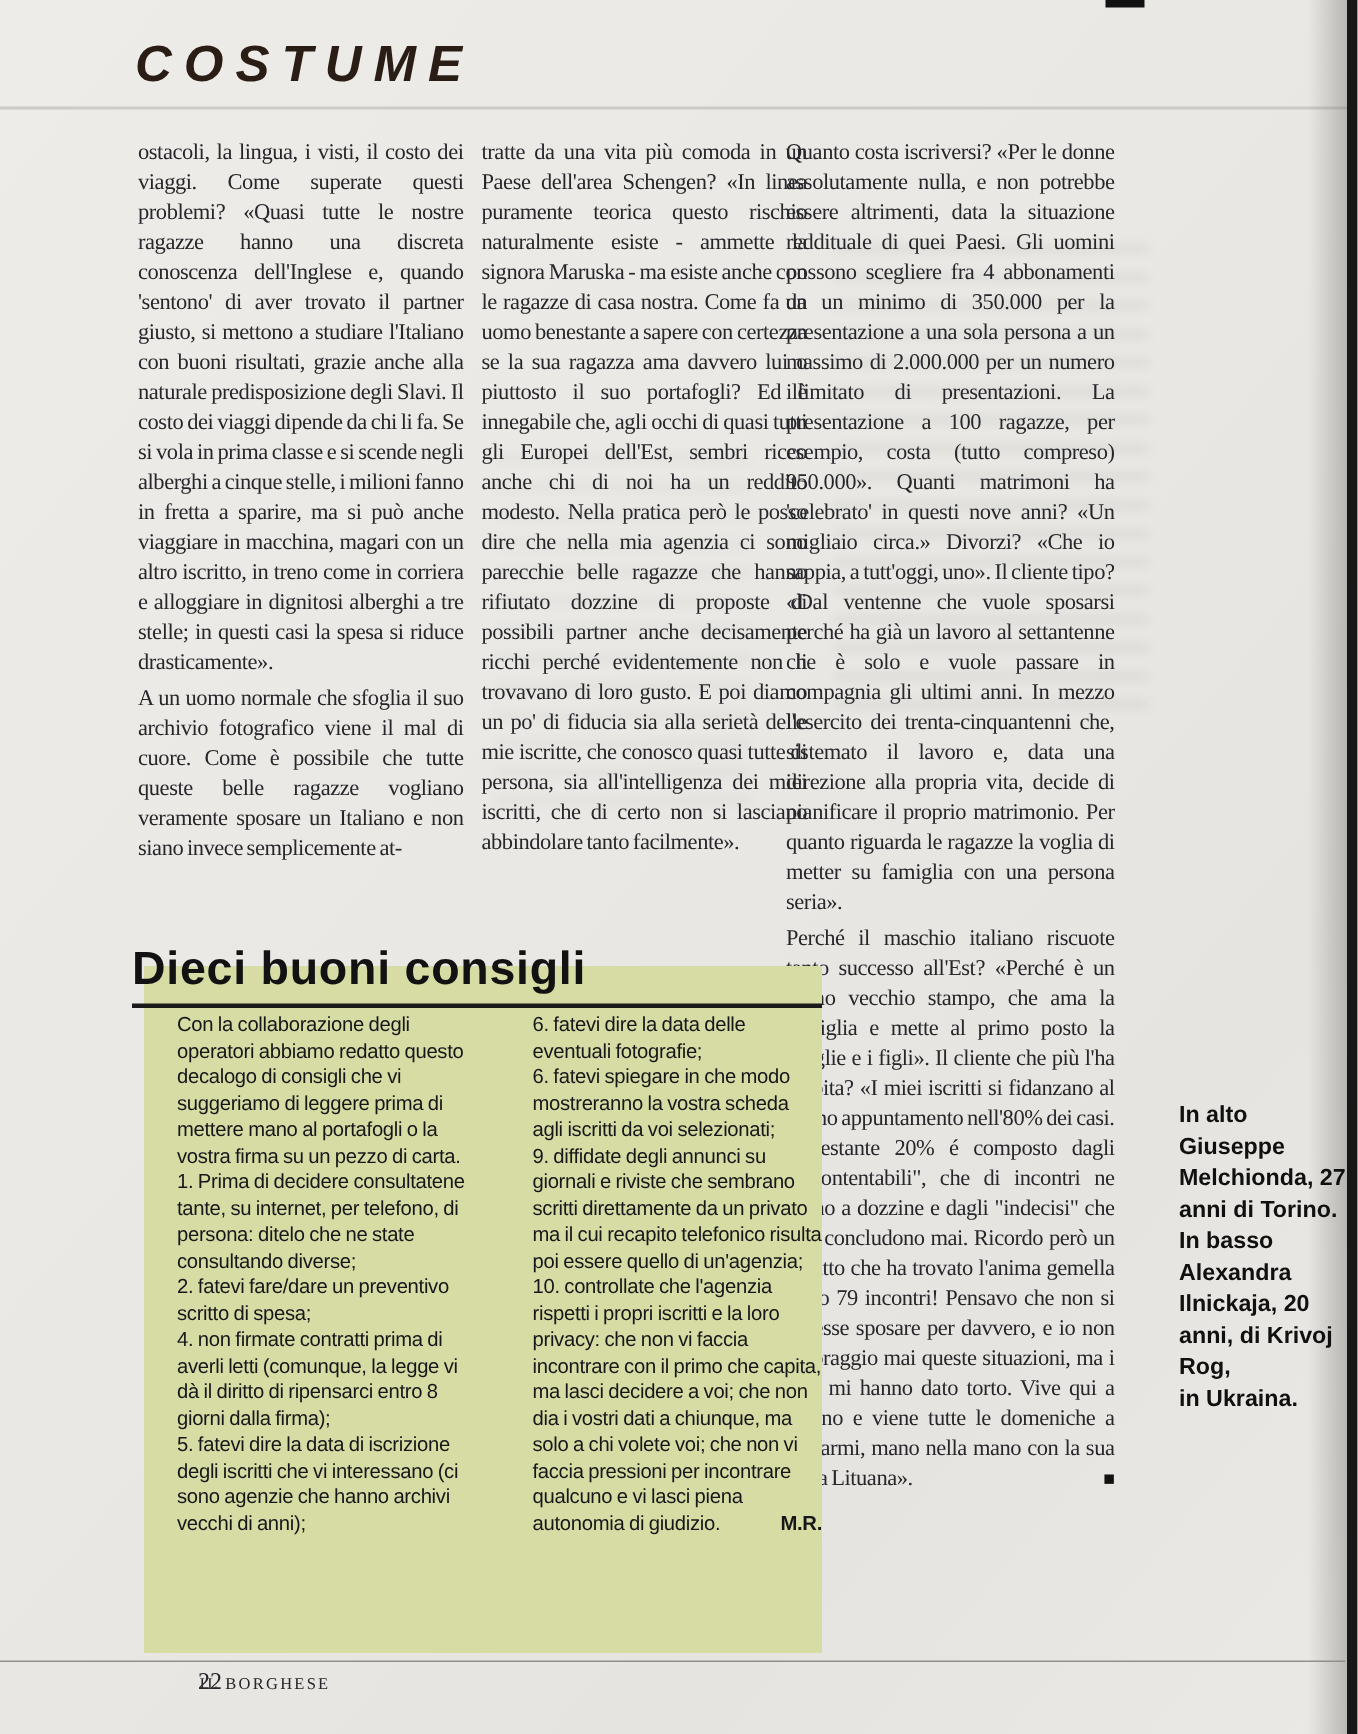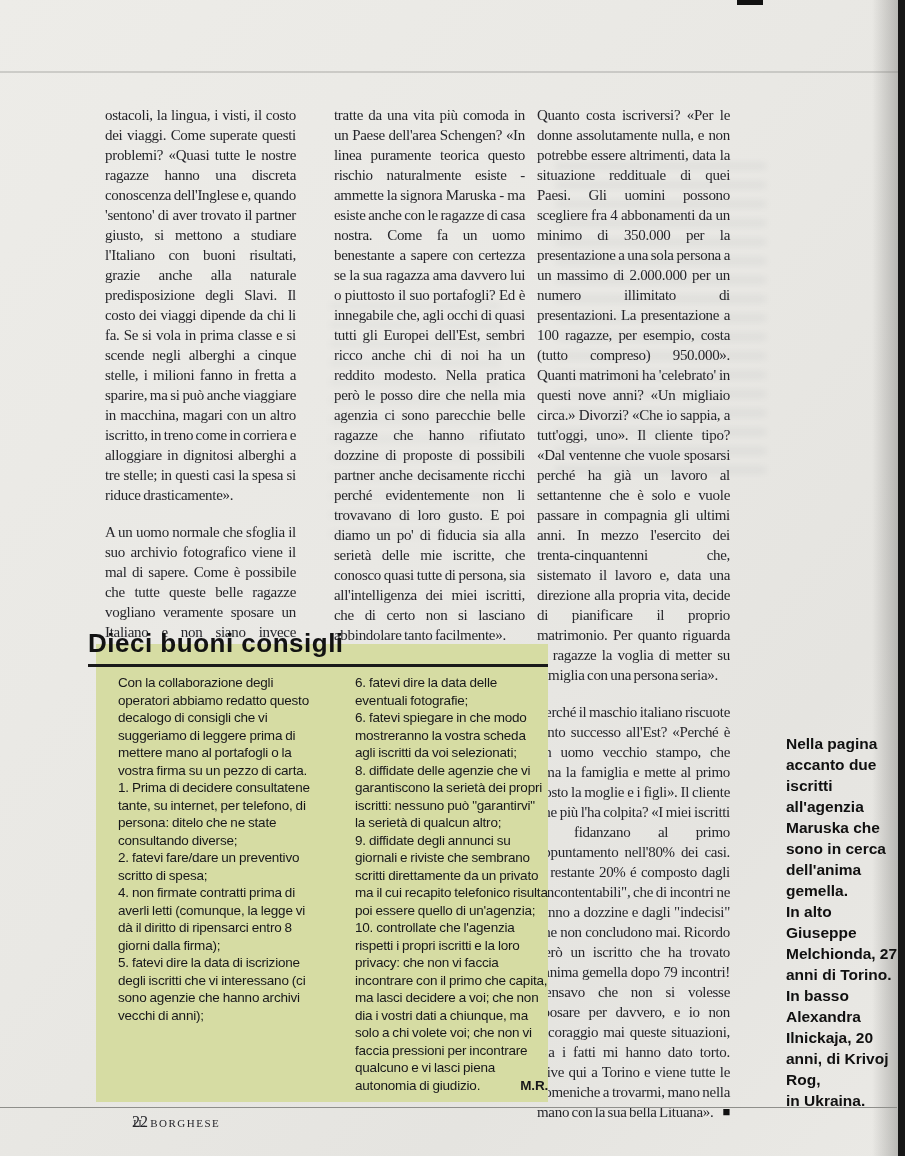--- a/index.html
+++ b/index.html
@@ -25,32 +25,32 @@
     font-size:34px;letter-spacing:8px;color:#2a1d15;
   }
   .header-rule{position:absolute;left:0;top:71px;width:898px;height:2px;background:rgba(130,130,126,0.30);}
 
   
   .col{
     position:absolute;top:88px;width:225px;
     font-size:15px;line-height:20px;letter-spacing:-0.3px;word-spacing:-1px;
     color:#26262b;text-align:justify;
   }
-  .col p{margin:17px;}
+  .col p{margin:4px;}
   #col1{left:88px;}
   #col2{left:317px;}
   #col3{left:520px;width:227px;}
   .endmark{float:right;color:#111;font-size:13px;line-height:20px;}
 
   
   .box-bg{position:absolute;left:96px;top:644px;width:452px;height:458px;background:#d6dca3;}
   .box-title{
     position:absolute;left:88px;top:628px;width:460px;
     font-family:"Liberation Sans",sans-serif;font-weight:bold;
-    font-size:26px;letter-spacing:0.5px;color:#121212;
+    font-size:31px;letter-spacing:0.5px;color:#121212;
     padding-bottom:5px;border-bottom:3px solid #1a1a1a;
   }
   .box-cols{
     position:absolute;left:90px;top:674px;width:458px;display:flex;gap:16px;
     font-family:"Liberation Sans",sans-serif;
     font-size:13.5px;line-height:17.5px;letter-spacing:-0.2px;word-spacing:-0.5px;
     color:#17171a;
   }
   .box-col{width:221px;margin-left:28px;}
   .box-col p{margin:0;}
@@ -73,25 +73,26 @@
 <body>
 
 <div id="page">
 
   <div class="edge-shadow"></div>
   <div class="edge-right"></div>
   <div class="speck-top"></div>
   <div class="ghost ghost-a"></div>
   <div class="ghost ghost-b"></div>
 
+  <div class="kicker">COSTUME</div>
   <div class="header-rule"></div>
 
   <div class="col" id="col1">
     <p>ostacoli, la lingua, i visti, il costo dei viaggi. Come superate questi problemi? «Quasi tutte le nostre ragazze hanno una discreta conoscenza dell'Inglese e, quando 'sentono' di aver trovato il partner giusto, si mettono a studiare l'Italiano con buoni risultati, grazie anche alla naturale predisposizione degli Slavi. Il costo dei viaggi dipende da chi li fa. Se si vola in prima classe e si scende negli alberghi a cinque stelle, i milioni fanno in fretta a sparire, ma si può anche viaggiare in macchina, magari con un altro iscritto, in treno come in corriera e alloggiare in dignitosi alberghi a tre stelle; in questi casi la spesa si riduce drasticamente».</p>
-    <p>A un uomo normale che sfoglia il suo archivio fotografico viene il mal di sapere. Come è possibile che tutte queste belle ragazze vogliano veramente sposare un Italiano e non siano invece semplicemente at-</p>
+    <p>A un uomo normale che sfoglia il suo archivio fotografico viene il mal di cuore. Come è possibile che tutte queste belle ragazze vogliano veramente sposare un Italiano e non siano invece semplicemente at-</p>
   </div>
 
   <div class="col" id="col2">
     <p>tratte da una vita più comoda in un Paese dell'area Schengen? «In linea puramente teorica questo rischio naturalmente esiste - ammette la signora Maruska - ma esiste anche con le ragazze di casa nostra. Come fa un uomo benestante a sapere con certezza se la sua ragazza ama davvero lui o piuttosto il suo portafogli? Ed è innegabile che, agli occhi di quasi tutti gli Europei dell'Est, sembri ricco anche chi di noi ha un reddito modesto. Nella pratica però le posso dire che nella mia agenzia ci sono parecchie belle ragazze che hanno rifiutato dozzine di proposte di possibili partner anche decisamente ricchi perché evidentemente non li trovavano di loro gusto. E poi diamo un po' di fiducia sia alla serietà delle mie iscritte, che conosco quasi tutte di persona, sia all'intelligenza dei miei iscritti, che di certo non si lasciano abbindolare tanto facilmente».</p>
   </div>
 
   <div class="col" id="col3">
     <p>Quanto costa iscriversi? «Per le donne assolutamente nulla, e non potrebbe essere altrimenti, data la situazione reddituale di quei Paesi. Gli uomini possono scegliere fra 4 abbonamenti da un minimo di 350.000 per la presentazione a una sola persona a un massimo di 2.000.000 per un numero illimitato di presentazioni. La presentazione a 100 ragazze, per esempio, costa (tutto compreso) 950.000». Quanti matrimoni ha 'celebrato' in questi nove anni? «Un migliaio circa.» Divorzi? «Che io sappia, a tutt'oggi, uno». Il cliente tipo? «Dal ventenne che vuole sposarsi perché ha già un lavoro al settantenne che è solo e vuole passare in compagnia gli ultimi anni. In mezzo l'esercito dei trenta-cinquantenni che, sistemato il lavoro e, data una direzione alla propria vita, decide di pianificare il proprio matrimonio. Per quanto riguarda le ragazze la voglia di metter su famiglia con una persona seria».</p>
     <p><span>Perché il maschio italiano riscuote tanto successo all'Est? «Perché è un uomo vecchio stampo, che ama la famiglia e mette al primo posto la moglie e i figli». Il cliente che più l'ha colpita? «I miei iscritti si fidanzano al primo appuntamento nell'80% dei casi. Il restante 20% é composto dagli "incontentabili", che di incontri ne fanno a dozzine e dagli "indecisi" che non concludono mai. Ricordo però un iscritto che ha trovato l'anima gemella dopo 79 incontri! Pensavo che non si volesse sposare per davvero, e io non incoraggio mai queste situazioni, ma i fatti mi hanno dato torto. Vive qui a Torino e viene tutte le domeniche a trovarmi, mano nella mano con la sua bella Lituana».</span> <span class="endmark">■</span></p>
   </div>
@@ -102,28 +103,26 @@
     <div class="box-col">
       <p>Con la collaborazione degli operatori abbiamo redatto questo decalogo di consigli che vi suggeriamo di leggere prima di mettere mano al portafogli o la vostra firma su un pezzo di carta.</p>
       <p>1. Prima di decidere consultatene tante, su internet, per telefono, di persona: ditelo che ne state consultando diverse;</p>
       <p>2. fatevi fare/dare un preventivo scritto di spesa;</p>
       <p>4. non firmate contratti prima di averli letti (comunque, la legge vi dà il diritto di ripensarci entro 8 giorni dalla firma);</p>
       <p>5. fatevi dire la data di iscrizione degli iscritti che vi interessano (ci sono agenzie che hanno archivi vecchi di anni);</p>
     </div>
     <div class="box-col">
       <p>6. fatevi dire la data delle eventuali fotografie;</p>
       <p>6. fatevi spiegare in che modo mostreranno la vostra scheda agli iscritti da voi selezionati;</p>
-      <p>8. diffidate delle agenzie che vi garantiscono la serietà dei propri iscritti: nessuno può "garantirvi" la serietà di qualcun altro;</p>
       <p>9. diffidate degli annunci su giornali e riviste che sembrano scritti direttamente da un privato ma il cui recapito telefonico risulta poi essere quello di un'agenzia;</p>
       <p><span>10. controllate che l'agenzia rispetti i propri iscritti e la loro privacy: che non vi faccia incontrare con il primo che capita, ma lasci decidere a voi; che non dia i vostri dati a chiunque, ma solo a chi volete voi; che non vi faccia pressioni per incontrare qualcuno e vi lasci piena autonomia di giudizio.</span> <span class="sig">M.R.</span></p>
     </div>
   </div>
 
   <div class="sidebar">
-    <p>Nella pagina accanto due iscritti all'agenzia Maruska che sono in cerca dell'anima gemella.</p>
     <p>In alto Giuseppe Melchionda, 27 anni di Torino.</p>
     <p>In basso Alexandra Ilnickaja, 20 anni, di Krivoj Rog,</p>
     <p>in Ukraina.</p>
   </div>
 
   <div class="footer-rule"></div>
   <div class="page-num">22</div>
   <div class="magazine">IL BORGHESE</div>
 
 </div>

